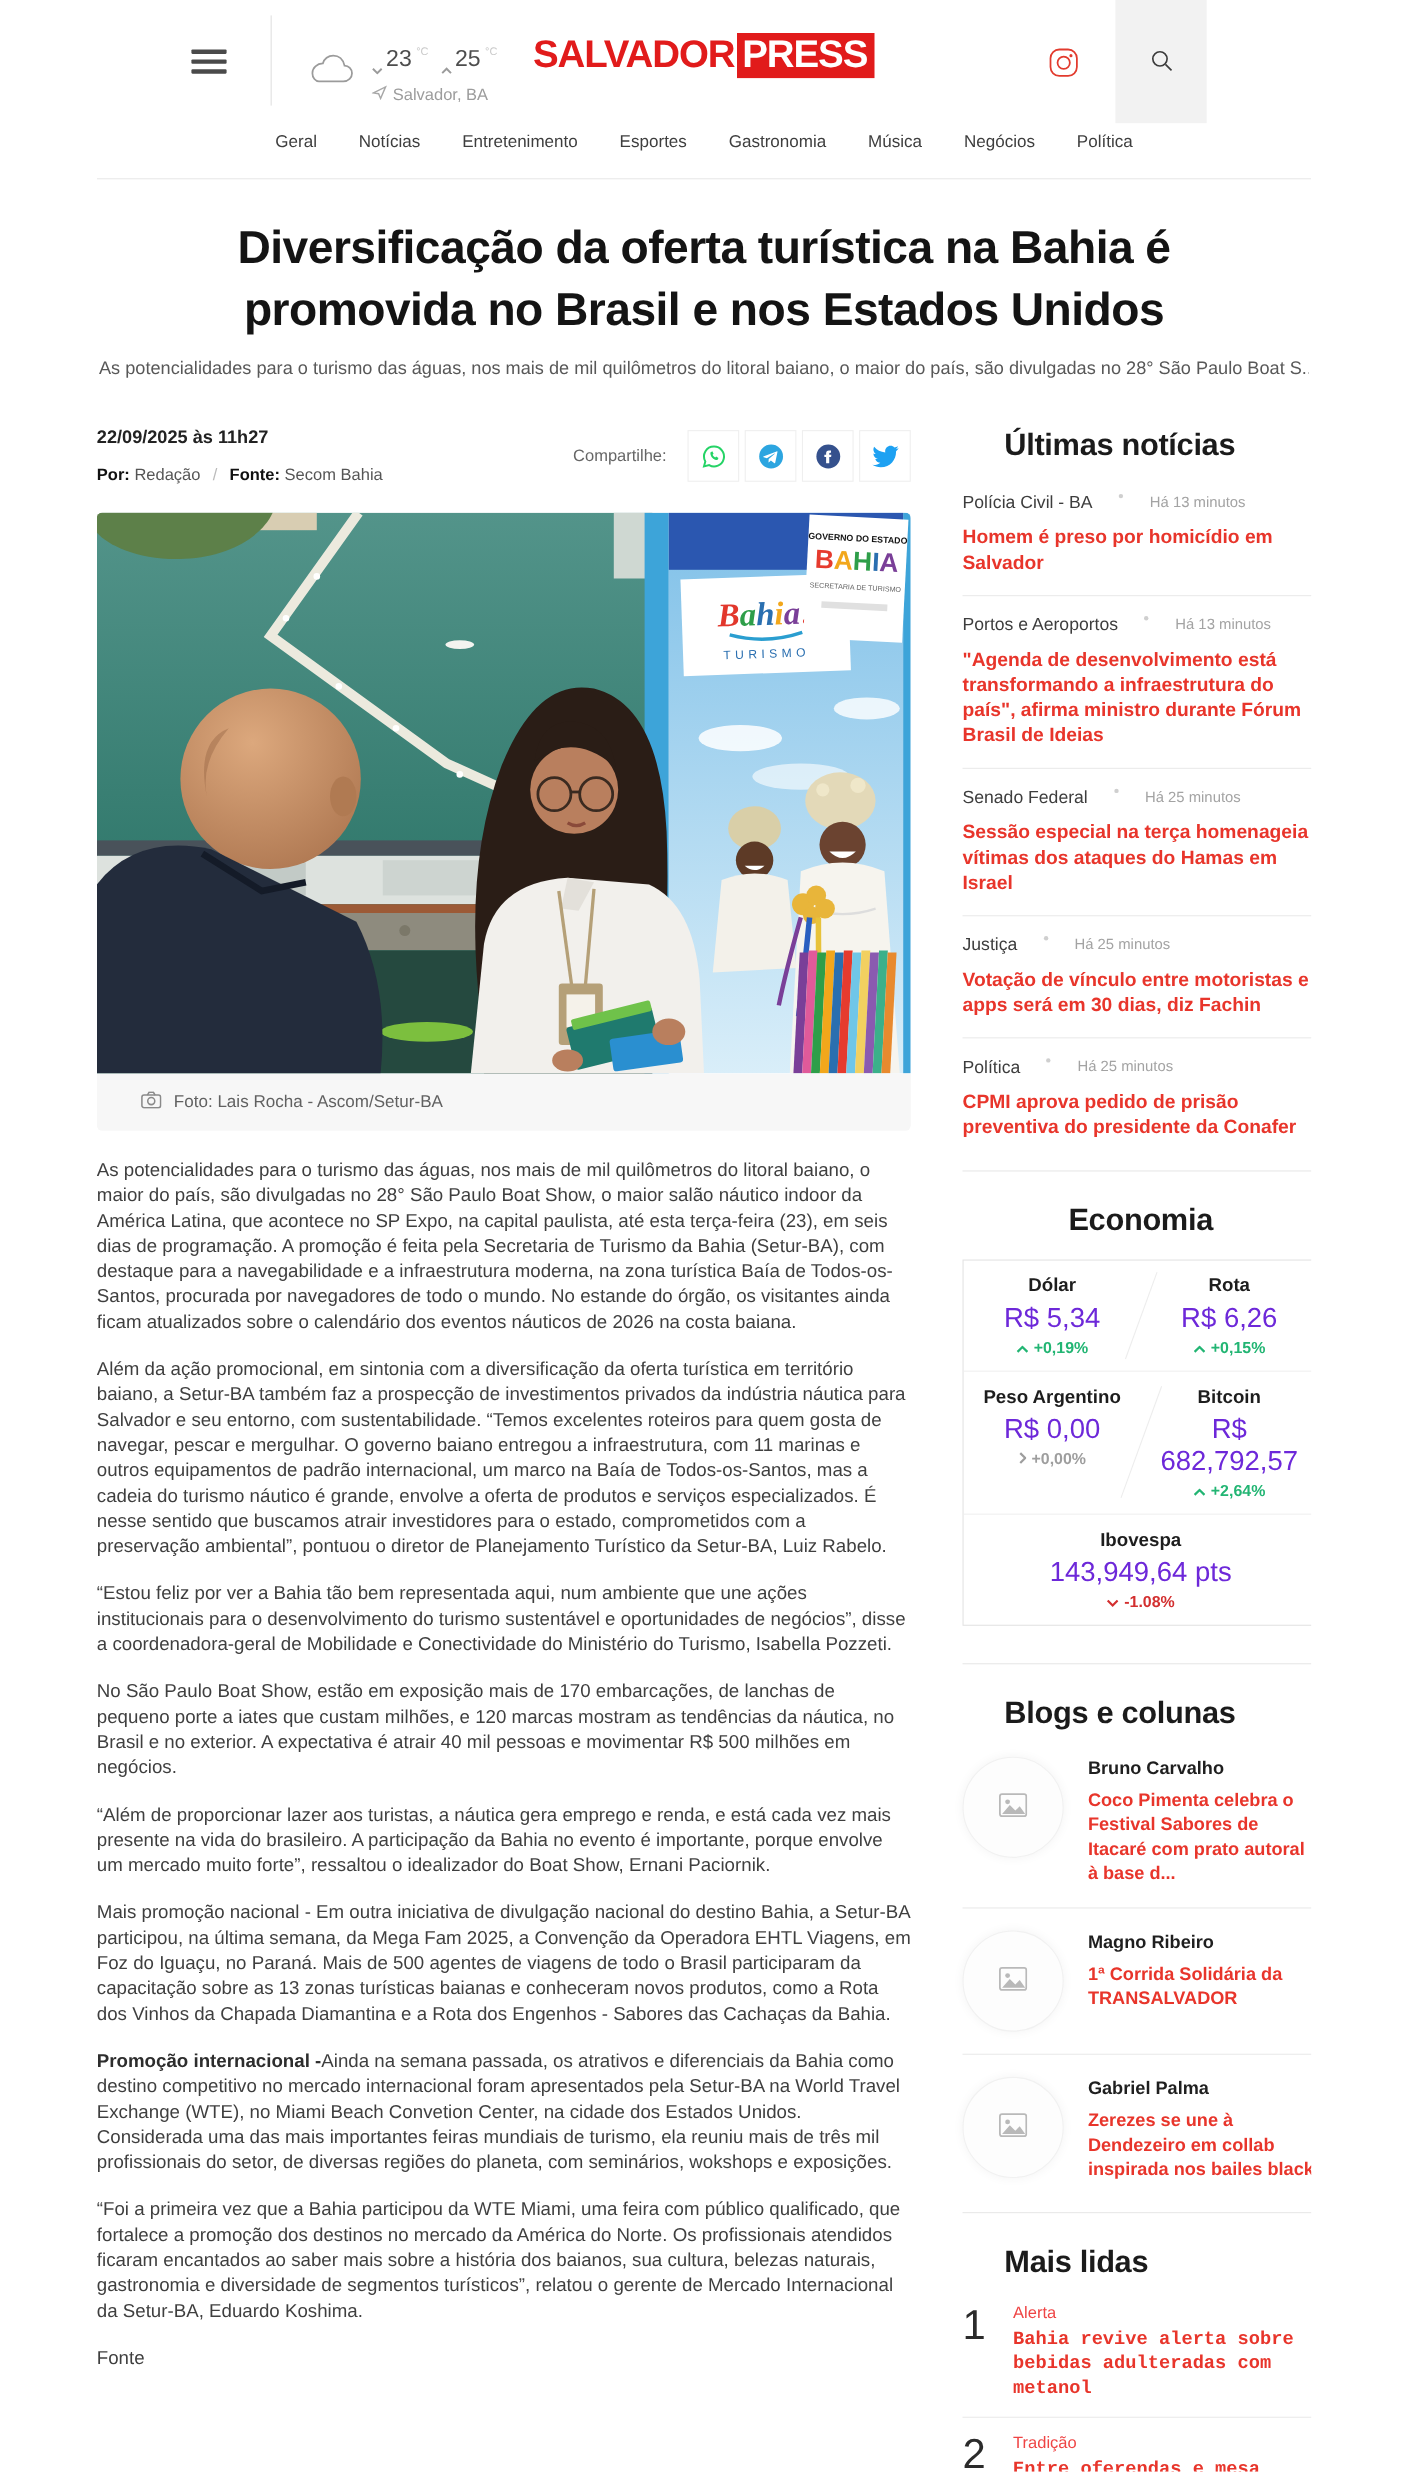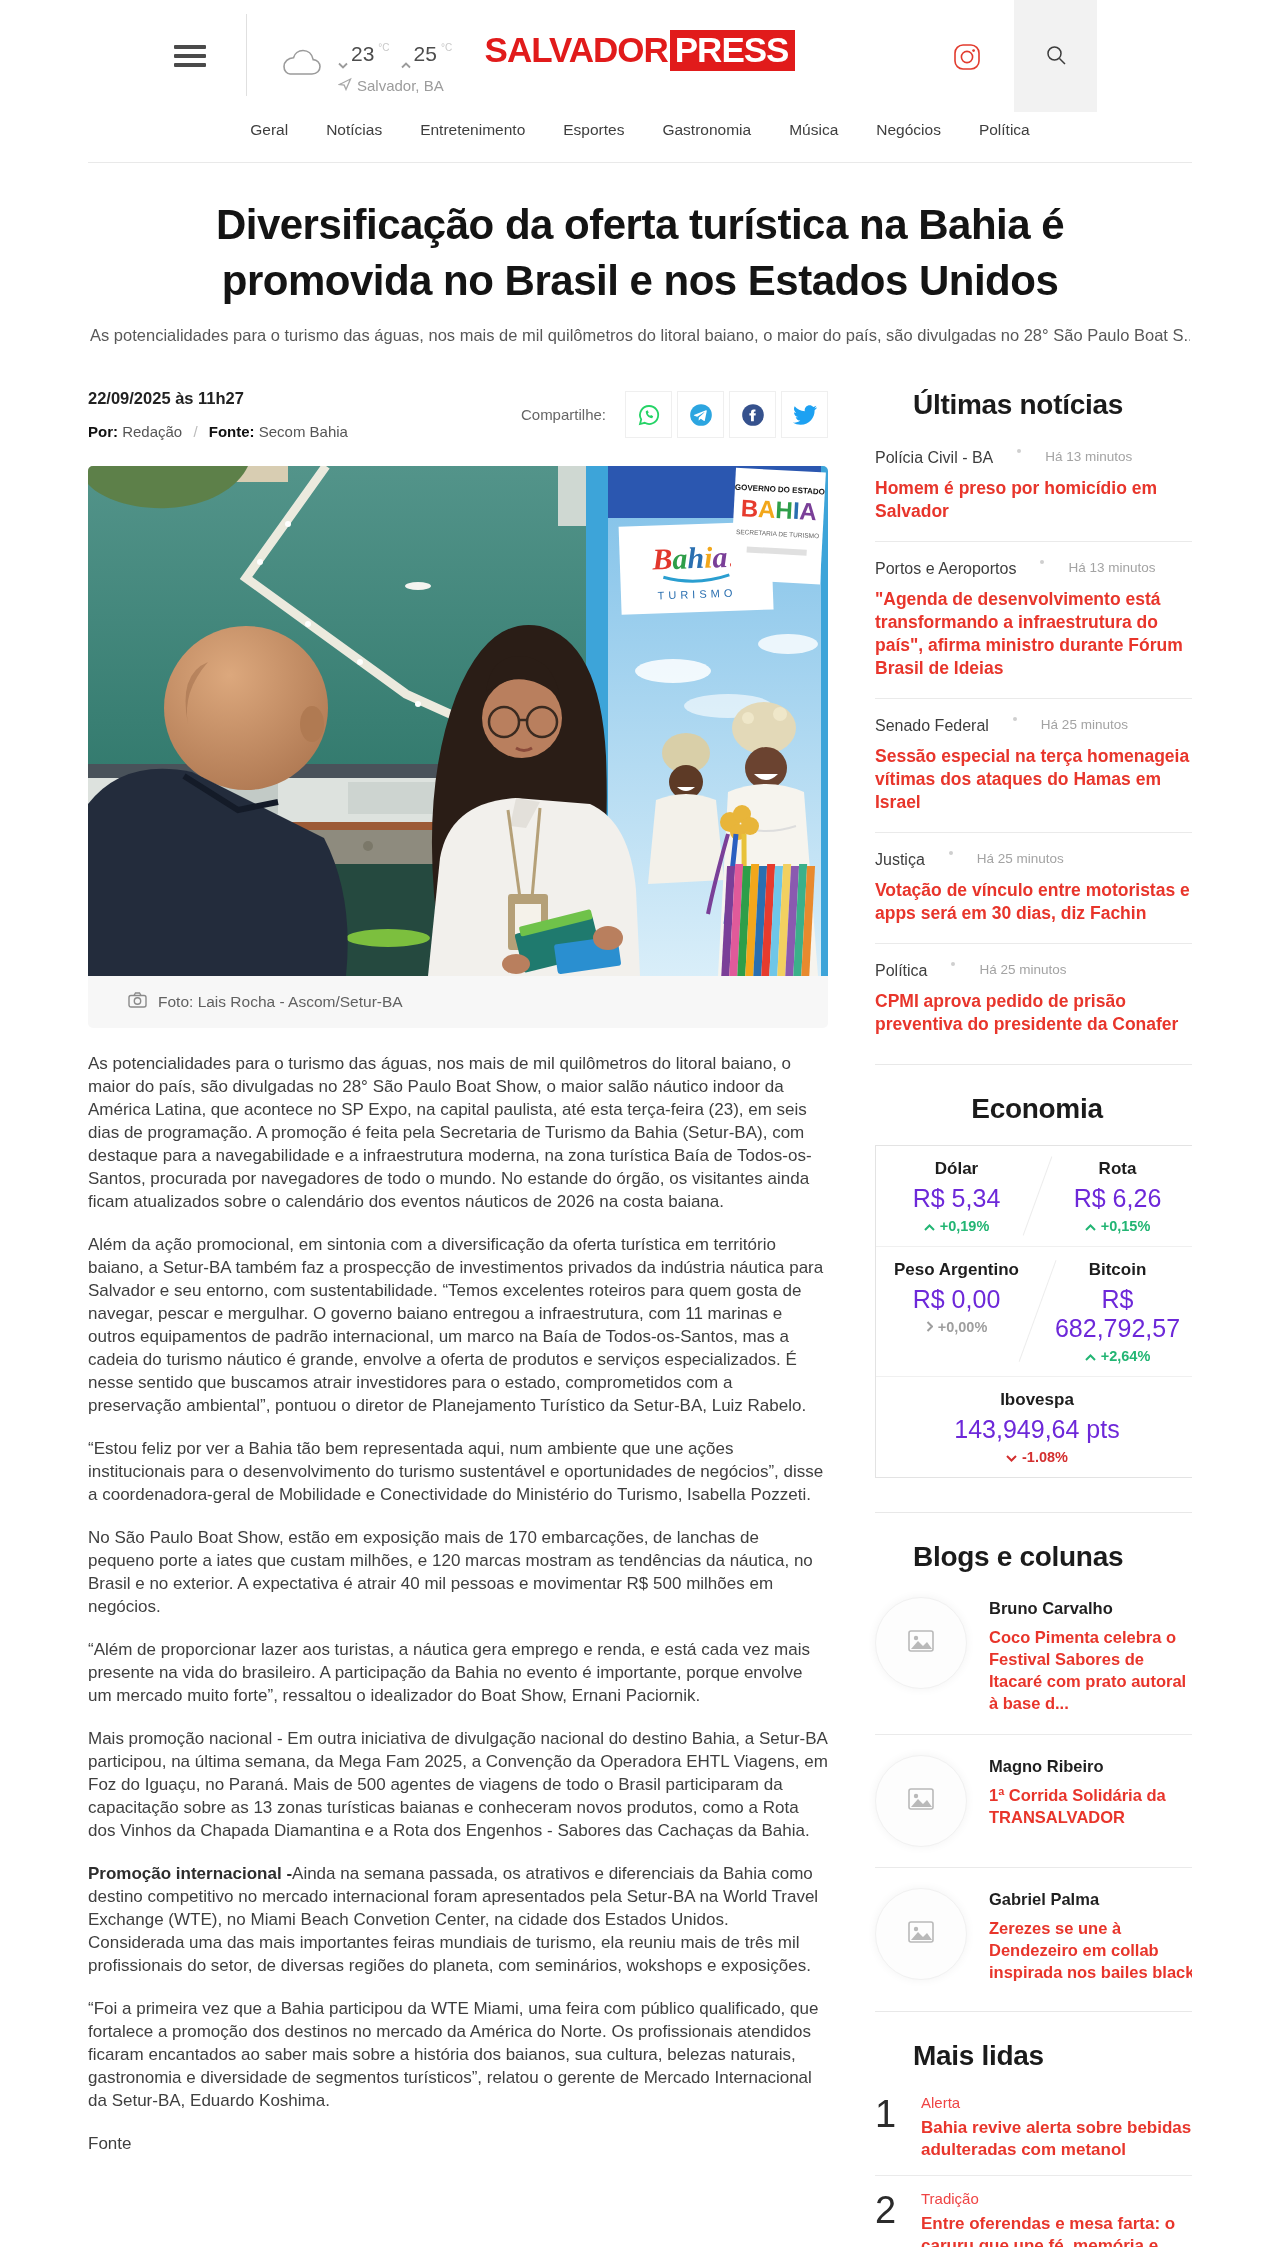--- a/index.html
+++ b/index.html
@@ -87,21 +87,21 @@
   .blogs h2{margin-bottom:24px;}
   .blog-item{display:flex;align-items:flex-start;gap:22px;}
   .avatar{width:92px;height:92px;border-radius:50%;background:#fdfdfd;border:1px solid #f1f1f1;box-shadow:0 0 10px rgba(0,0,0,.05);display:flex;align-items:center;justify-content:center;flex:none;}
   .blog-author{margin:2px 0 8px;font-size:16.5px;font-weight:700;color:#1f1f1f;}
   .blog-title{font-size:16.5px;line-height:22px;font-weight:700;color:#e8352b;cursor:pointer;}
 
   .most-read h2{margin-bottom:22px;}
   .mr-item{display:flex;gap:20px;}
   .mr-rank{font-size:38px;font-weight:300;color:#2b2b2b;line-height:40px;width:26px;flex:none;}
   .mr-cat{font-size:15px;color:#ef4444;margin-bottom:6px;}
-  .mr-title{font-size:17px;line-height:22px;font-weight:700;color:#e8352b;cursor:pointer;}
+  .mr-title{font-size:17px;line-height:22px;font-weight:700;color:#e8352b;cursor:pointer;font-family:Liberation Mono, monospace;}
   .mr-divider{border:none;border-top:1px solid #eaeaea;margin:14px 0;}
 </style>
 </head>
 <body>
 
 <div class="page">
 
   <header class="header">
     <div class="header-top">
       <button class="hamburger" aria-label="menu">

